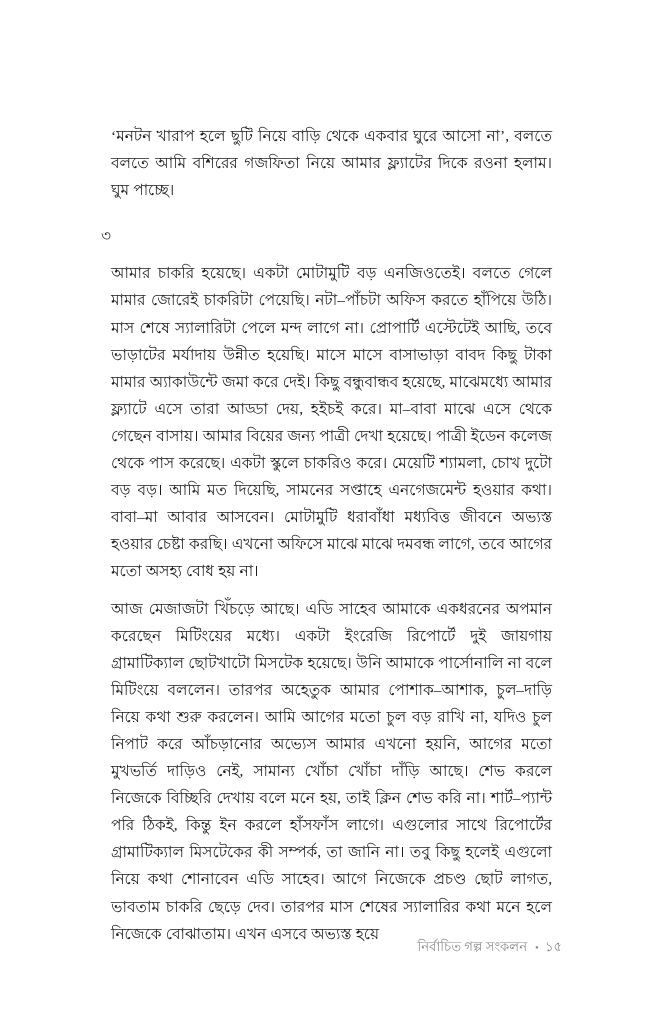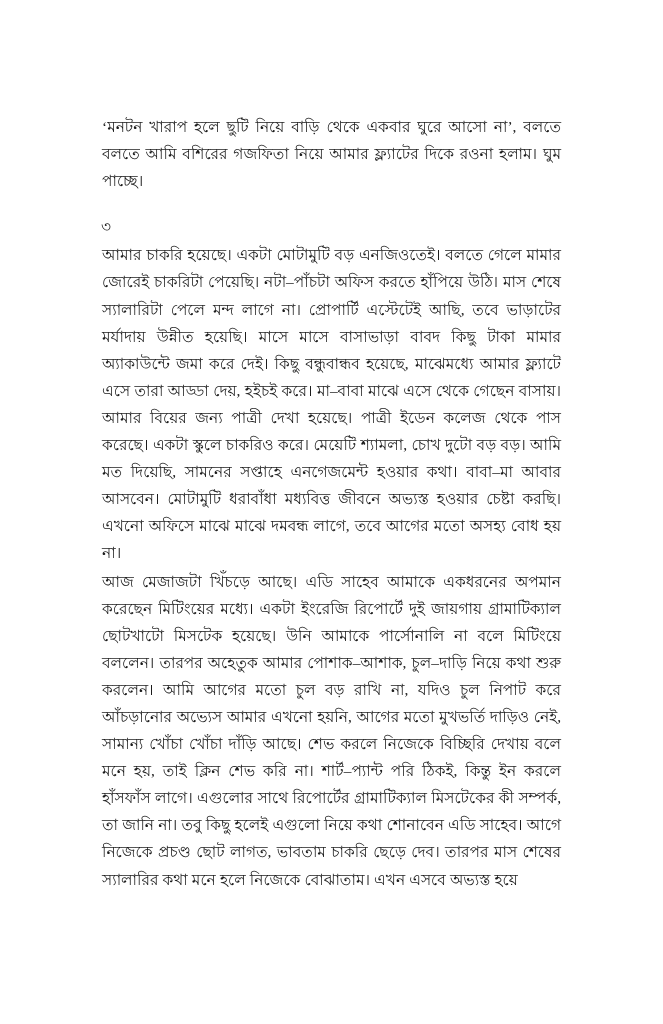--- a/index.html
+++ b/index.html
@@ -25,21 +25,21 @@
     width: 461px;
   }
 
   .para {
     font-family: "Liberation Serif", "DejaVu Serif", serif;
     font-size: 15.4px;
     line-height: 27.1px;
     color: #1b1b1b;
     text-align: justify;
     text-justify: inter-word;
-    margin: 1px;
+    margin: 10px;
     padding: 0;
     word-spacing: 0.02em;
     -webkit-font-smoothing: antialiased;
   }
 
   .para + .para {
     margin-top: 0px;
   }
 
   .para-gap-before {
@@ -103,14 +103,17 @@
     <div class="section-block">
       <p class="section-marker">৩</p>
     </div>
 
     <p class="para">আমার চাকরি হয়েছে। একটা মোটামুটি বড় এনজিওতেই। বলতে গেলে মামার জোরেই চাকরিটা পেয়েছি। নটা–পাঁচটা অফিস করতে হাঁপিয়ে উঠি। মাস শেষে স্যালারিটা পেলে মন্দ লাগে না। প্রোপার্টি এস্টেটেই আছি, তবে ভাড়াটের মর্যাদায় উন্নীত হয়েছি। মাসে মাসে বাসাভাড়া বাবদ কিছু টাকা মামার অ্যাকাউন্টে জমা করে দেই। কিছু বন্ধুবান্ধব হয়েছে, মাঝেমধ্যে আমার ফ্ল্যাটে এসে তারা আড্ডা দেয়, হইচই করে। মা–বাবা মাঝে এসে থেকে গেছেন বাসায়। আমার বিয়ের জন্য পাত্রী দেখা হয়েছে। পাত্রী ইডেন কলেজ থেকে পাস করেছে। একটা স্কুলে চাকরিও করে। মেয়েটি শ্যামলা, চোখ দুটো বড় বড়। আমি মত দিয়েছি, সামনের সপ্তাহে এনগেজমেন্ট হওয়ার কথা। বাবা–মা আবার আসবেন। মোটামুটি ধরাবাঁধা মধ্যবিত্ত জীবনে অভ্যস্ত হওয়ার চেষ্টা করছি। এখনো অফিসে মাঝে মাঝে দমবন্ধ লাগে, তবে আগের মতো অসহ্য বোধ হয় না।</p>
 
     <p class="para para-gap-before">আজ মেজাজটা খিঁচড়ে আছে। এডি সাহেব আমাকে একধরনের অপমান করেছেন মিটিংয়ের মধ্যে। একটা ইংরেজি রিপোর্টে দুই জায়গায় গ্রামাটিক্যাল ছোটখাটো মিসটেক হয়েছে। উনি আমাকে পার্সোনালি না বলে মিটিংয়ে বললেন। তারপর অহেতুক আমার পোশাক–আশাক, চুল–দাড়ি নিয়ে কথা শুরু করলেন। আমি আগের মতো চুল বড় রাখি না, যদিও চুল নিপাট করে আঁচড়ানোর অভ্যেস আমার এখনো হয়নি, আগের মতো মুখভর্তি দাড়িও নেই, সামান্য খোঁচা খোঁচা দাঁড়ি আছে। শেভ করলে নিজেকে বিচ্ছিরি দেখায় বলে মনে হয়, তাই ক্লিন শেভ করি না। শার্ট–প্যান্ট পরি ঠিকই, কিন্তু ইন করলে হাঁসফাঁস লাগে। এগুলোর সাথে রিপোর্টের গ্রামাটিক্যাল মিসটেকের কী সম্পর্ক, তা জানি না। তবু কিছু হলেই এগুলো নিয়ে কথা শোনাবেন এডি সাহেব। আগে নিজেকে প্রচণ্ড ছোট লাগত, ভাবতাম চাকরি ছেড়ে দেব। তারপর মাস শেষের স্যালারির কথা মনে হলে নিজেকে বোঝাতাম। এখন এসবে অভ্যস্ত হয়ে</p>
 
   </div>
 
+  <div class="footer">
+    <span class="footer-title">নির্বাচিত গল্প সংকলন</span><span class="footer-sep">•</span><span class="footer-page">১৫</span>
+  </div>
 
 </div>
 
 </body></html>

